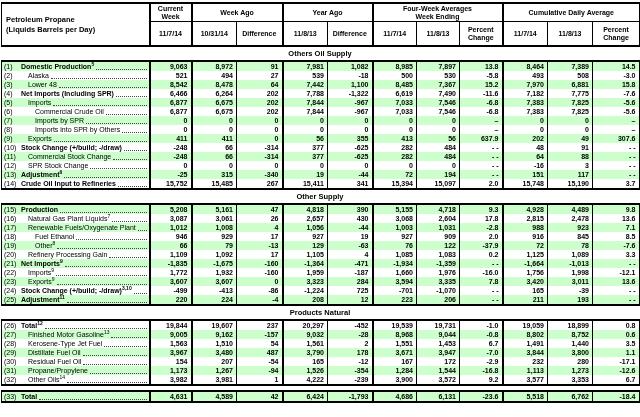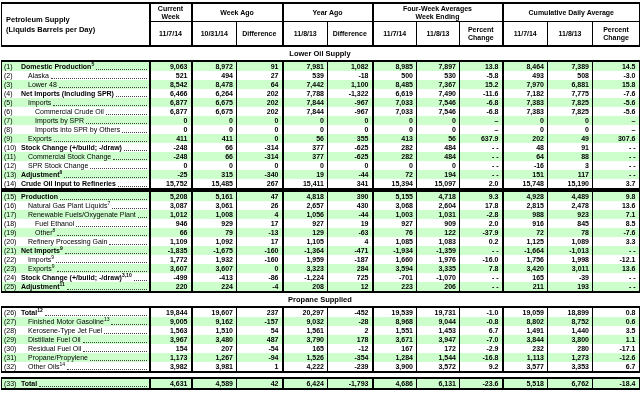--- a/index.html
+++ b/index.html
@@ -56,21 +56,21 @@
         <col style="width: 44px;">
         <col style="width: 43px;">
         <col style="width: 43px;">
         <col style="width: 45px;">
         <col style="width: 45px;">
         <col style="width: 47px;">
       </colgroup>
     <tbody>
         <tr class="h1">
       <td class="plabel bd-h" rowspan="2">
-        <div>Petroleum Supply</div>
+        <div>Petroleum Propane</div>
         <div>(Liquids Barrels per Day)</div>
       </td>
       <td class="grp bd-h">Current Week</td>
       <td class="grp bd-h" colspan="2">Week Ago</td>
       <td class="grp bd-h" colspan="2">Year Ago</td>
       <td class="grp bd-h" colspan="3">
         <div>Four-Week Averages</div>
         <div>Week Ending</div>
       </td>
       <td class="grp" colspan="3">Cumulative Daily Average</td>
@@ -84,21 +84,21 @@
       <td class="sub bd-t">11/7/14</td>
       <td class="sub bd-t">11/8/13</td>
       <td class="sub bd-h">Percent Change</td>
       <td class="sub bd-t">11/7/14</td>
       <td class="sub bd-t">11/8/13</td>
       <td class="sub">Percent Change</td>
     </tr>
   </tbody>
     </table>
   <div id="sections-host">
-      <div class="section-title">Lower Oil Supply</div>
+      <div class="section-title">Others Oil Supply</div>
       <table class="blk body-tbl">
         <colgroup>
           <col style="width: 148px;">
           <col style="width: 42px;">
           <col style="width: 45px;">
           <col style="width: 46px;">
           <col style="width: 45px;">
           <col style="width: 45px;">
           <col style="width: 44px;">
           <col style="width: 43px;">
@@ -383,20 +383,21 @@
             <td class="val bd-h">341</td>
             <td class="val bd-t">15,394</td>
             <td class="val bd-t">15,097</td>
             <td class="val bd-h">2.0</td>
             <td class="val bd-t">15,748</td>
             <td class="val bd-t">15,190</td>
             <td class="val bd-h">3.7</td>
           </tr>
         </tbody>
       </table>
+      <div class="section-title">Other Supply</div>
       <table class="blk body-tbl">
         <colgroup>
           <col style="width: 148px;">
           <col style="width: 42px;">
           <col style="width: 45px;">
           <col style="width: 46px;">
           <col style="width: 45px;">
           <col style="width: 45px;">
           <col style="width: 44px;">
           <col style="width: 43px;">
@@ -621,21 +622,21 @@
             <td class="val bd-h">12</td>
             <td class="val bd-t">223</td>
             <td class="val bd-t">206</td>
             <td class="val bd-h">- -</td>
             <td class="val bd-t">211</td>
             <td class="val bd-t">193</td>
             <td class="val bd-h">- -</td>
           </tr>
         </tbody>
       </table>
-      <div class="section-title">Propane Supplied</div>
+      <div class="section-title">Products Natural</div>
       <table class="blk body-tbl">
         <colgroup>
           <col style="width: 148px;">
           <col style="width: 42px;">
           <col style="width: 45px;">
           <col style="width: 46px;">
           <col style="width: 45px;">
           <col style="width: 45px;">
           <col style="width: 44px;">
           <col style="width: 43px;">

